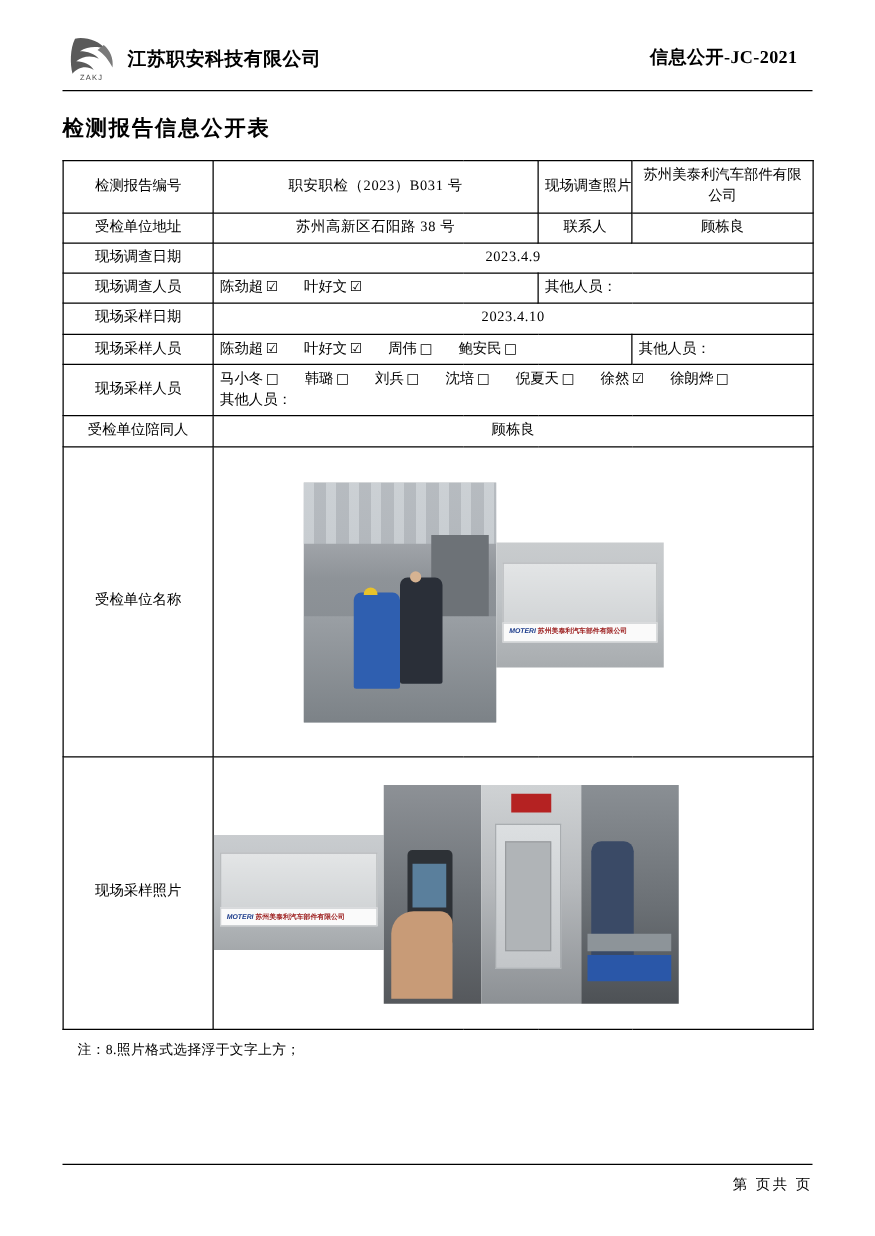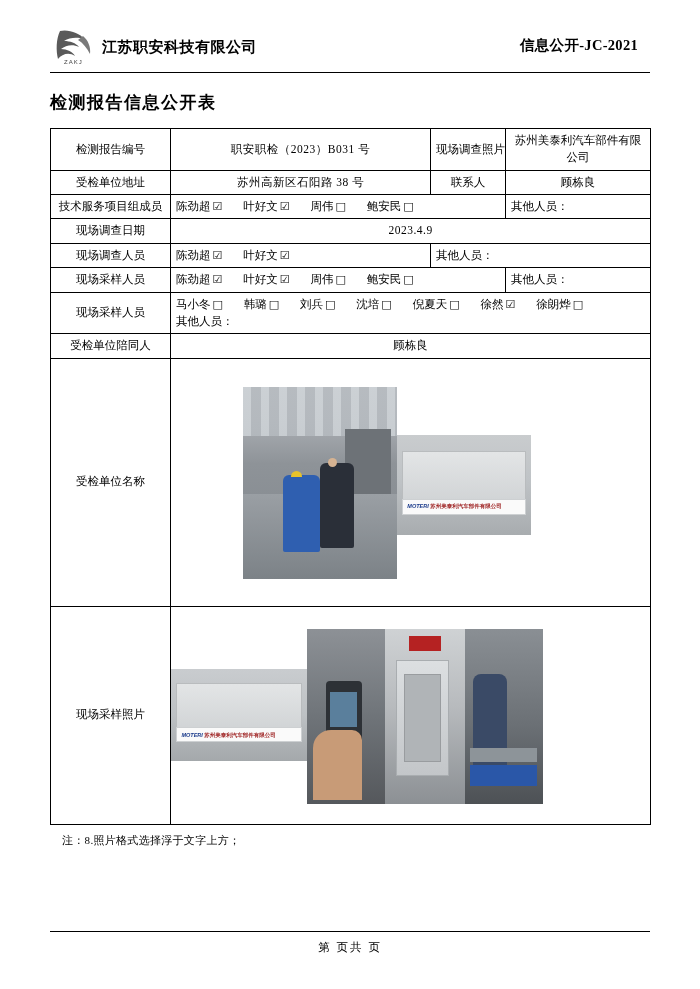--- a/index.html
+++ b/index.html
@@ -222,21 +222,21 @@
     margin-top: 8px;
     padding-left: 12px;
     letter-spacing: 0.3px;
   }
   .footer {
     position: absolute;
     left: 50px; right: 50px; bottom: 34px;
   }
   .footer-rule { border-top: 1.4px solid #000; }
   .footer-page {
-    text-align: center;
+    text-align: right;
     font-size: 11.5px;
     margin-top: 8px;
     letter-spacing: 2px;
   }
 </style>
 </head>
 <body>
 
 <div class="page">
 
@@ -273,45 +273,39 @@
         <td class="ctr">苏州美泰利汽车部件有限公司</td>
       </tr>
 
       <tr>
         <td class="lbl">受检单位地址</td>
         <td class="ctr nm" colspan="3">苏州高新区石阳路 38 号</td>
         <td class="lbl">联系人</td>
         <td class="ctr">顾栋良</td>
       </tr>
 
-      <tr>
-        <td class="lbl">技术服务项目组成员</td>
-        <td class="lft person-row" colspan="4">
-          <span>陈劲超</span><span class="cb">☑</span><span class="gap"></span>
-          <span>叶好文</span><span class="cb">☑</span><span class="gap"></span>
-          <span>周伟</span><span class="cb">□</span><span class="gap"></span>
-          <span>鲍安民</span><span class="cb">□</span>
-        </td>
-        <td class="lft">其他人员：</td>
-      </tr>
 
       <tr>
         <td class="lbl">现场调查日期</td>
         <td class="ctr nm" colspan="5">2023.4.9</td>
       </tr>
 
       <tr>
         <td class="lbl">现场调查人员</td>
         <td class="lft person-row" colspan="3">
           <span>陈劲超</span><span class="cb">☑</span><span class="gap"></span>
           <span>叶好文</span><span class="cb">☑</span>
         </td>
         <td class="lft" colspan="2">其他人员：</td>
       </tr>
 
+      <tr>
+        <td class="lbl">现场采样日期</td>
+        <td class="ctr nm" colspan="5">2023.4.10</td>
+      </tr>
 
       <tr>
         <td class="lbl">现场采样人员</td>
         <td class="lft person-row" colspan="4">
           <span>陈劲超</span><span class="cb">☑</span><span class="gap"></span>
           <span>叶好文</span><span class="cb">☑</span><span class="gap"></span>
           <span>周伟</span><span class="cb">□</span><span class="gap"></span>
           <span>鲍安民</span><span class="cb">□</span>
         </td>
         <td class="lft">其他人员：</td>

